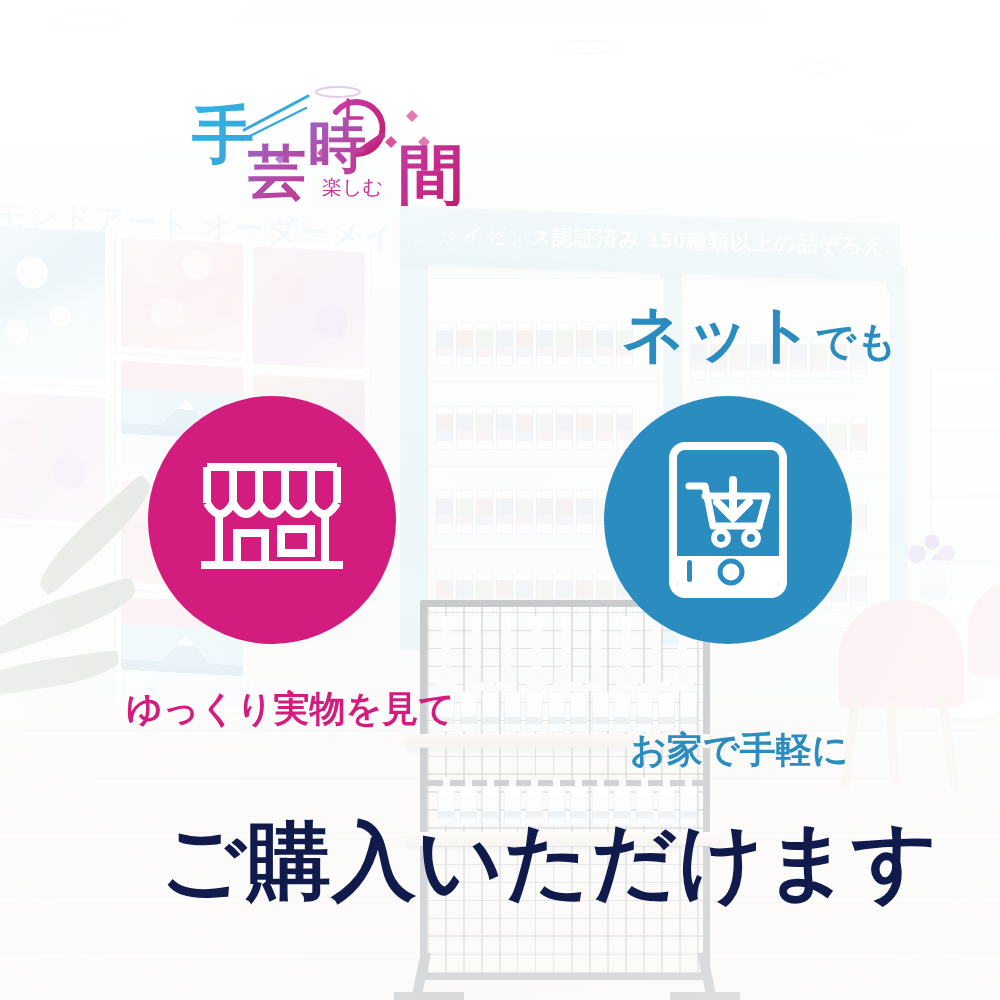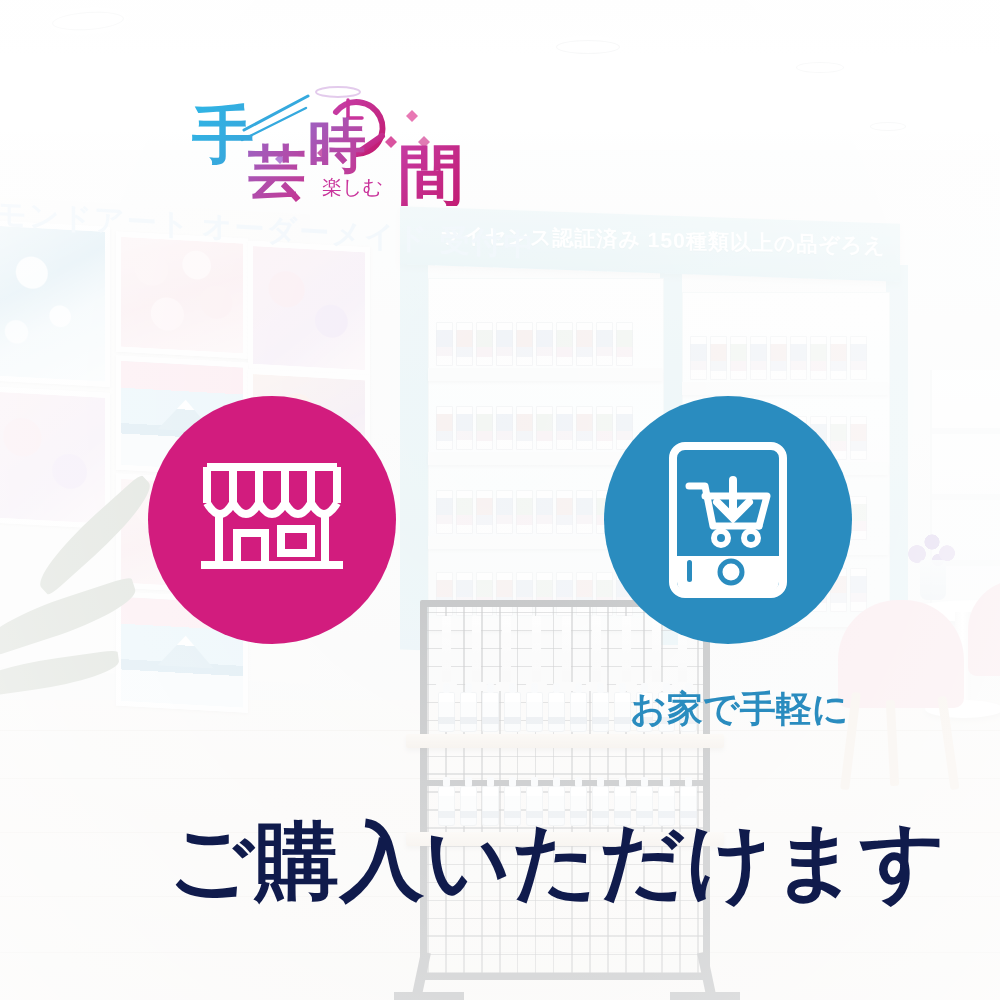--- a/index.html
+++ b/index.html
@@ -160,23 +160,23 @@
   .pink{color:#d21c7e;}
   .blue{color:#2a8cbf;}
 
   .circle{position:absolute;border-radius:50%;display:flex;align-items:center;justify-content:center;}
   .circle-store{left:148px;top:396px;width:248px;height:248px;background:#d21c7e;}
   .circle-net{left:604px;top:396px;width:248px;height:248px;background:#2a8cbf;}
 
   .cap{position:absolute;font-size:36px;font-weight:700;white-space:nowrap;
      font-family:"DejaVu Sans","Liberation Sans",sans-serif;}
   .cap-store{left:126px;top:685px;}
-  .cap-net{left:630px;top:685px;}
-
-  .footline{position:absolute;left:168px;top:805px;font-size:84px;font-weight:700;
+  .cap-net{left:630px;top:726px;}
+
+  .footline{position:absolute;left:160px;top:805px;font-size:84px;font-weight:700;
      color:#101b4c;letter-spacing:1px;white-space:nowrap;
      font-family:Liberation Sans, sans-serif;text-align:right;}
 </style>
 </head>
 <body>
 
 <div id="stage">
 
   <div class="bg">
 
@@ -482,21 +482,25 @@
 
           <path d="M40 104 V76 H68 V104"></path>
 
           <path d="M84 72 H114 V96 H84 Z"></path>
 
           <path d="M4 108 H146"></path>
         </g>
       </svg>
     </div>
 
-
+    <div class="cap cap-store pink">ゆっくり実物を見て</div>
+
+    <div class="label-net">
+      <span class="big blue">ネット</span><span class="sml blue">でも</span>
+    </div>
 
     <div class="circle circle-net">
       <svg width="122" height="160" viewBox="0 0 122 160">
 
         <rect x="6" y="6" width="110" height="148" rx="12" ry="12" fill="none" stroke="#ffffff" stroke-width="8"></rect>
 
         <path d="M10 116 H112 V142 a10 10 0 0 1 -10 10 H20 a10 10 0 0 1 -10 -10 Z" fill="#ffffff"></path>
 
         <circle cx="64" cy="132" r="11" fill="none" stroke="#2a8cbf" stroke-width="5"></circle>
 

